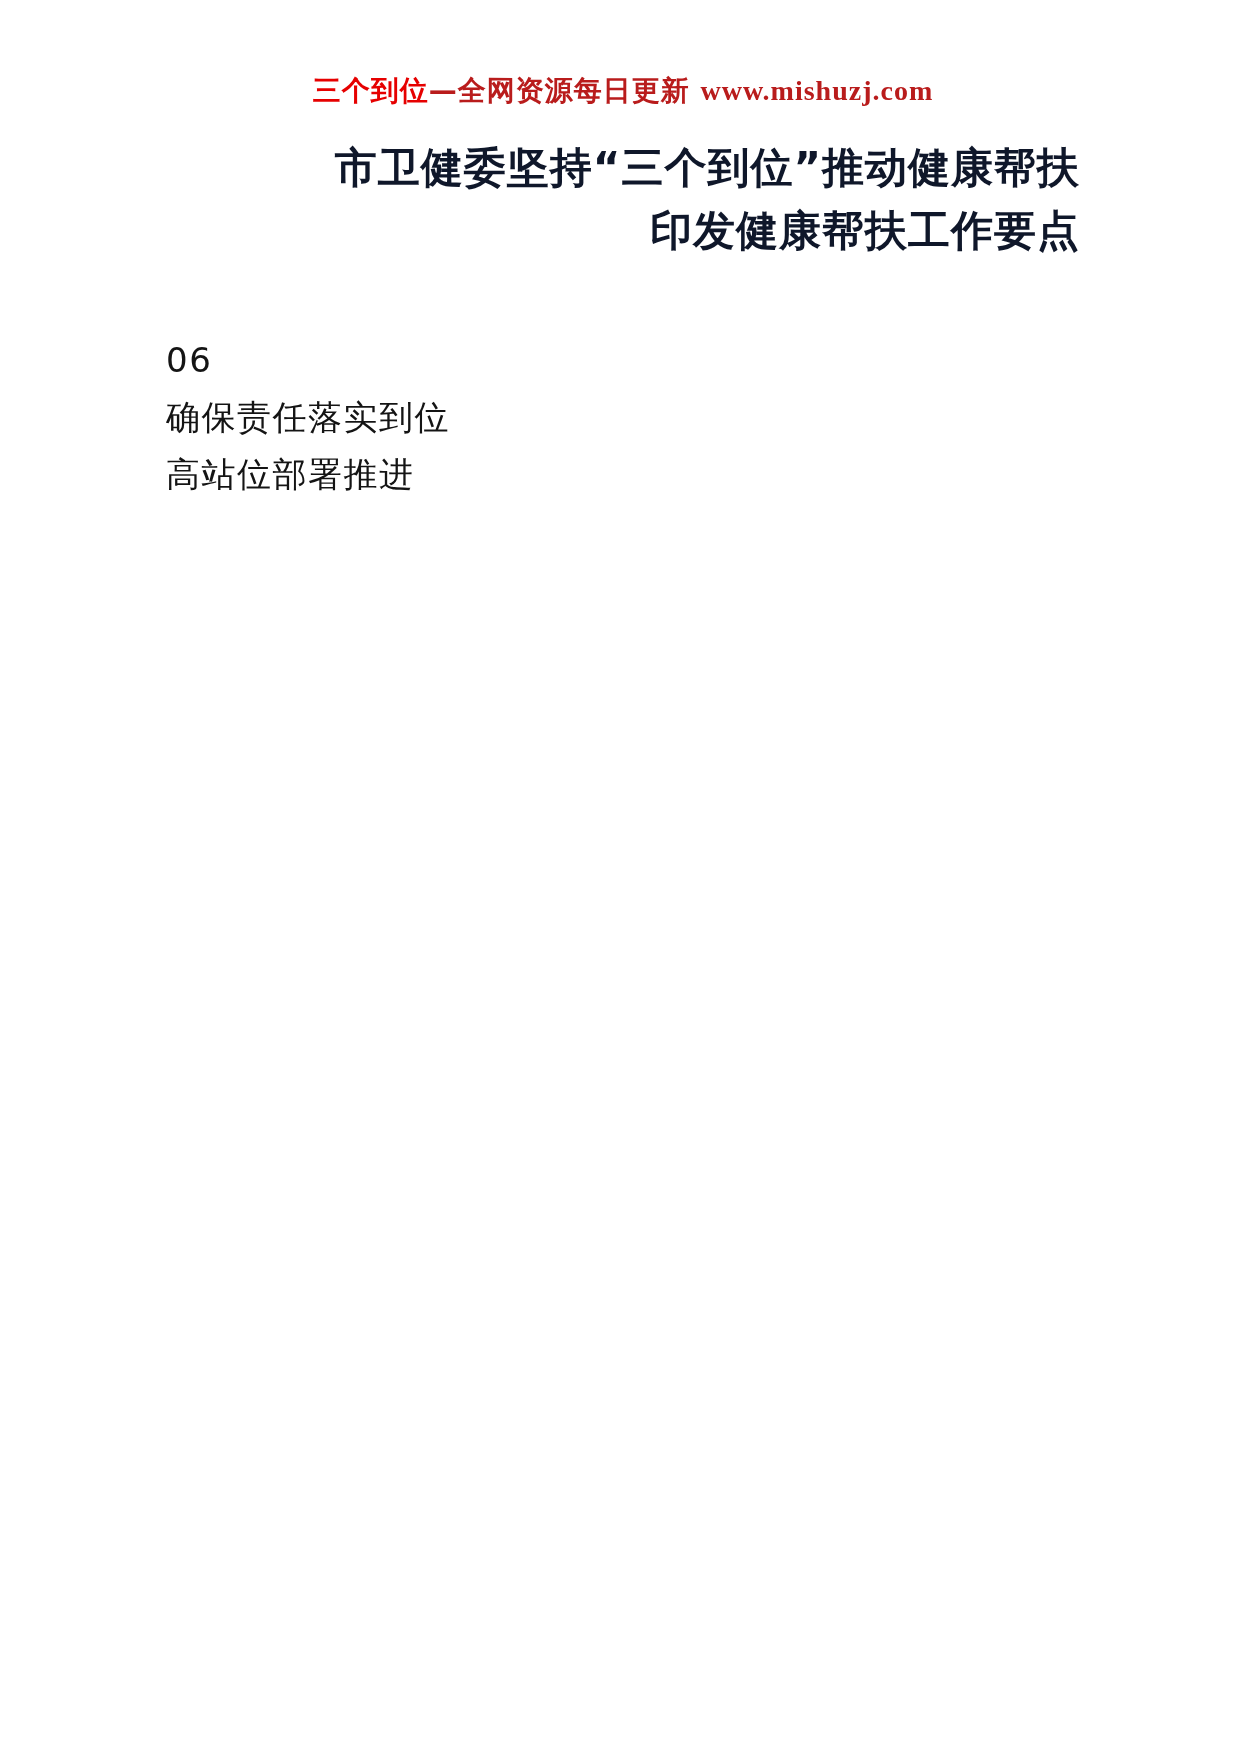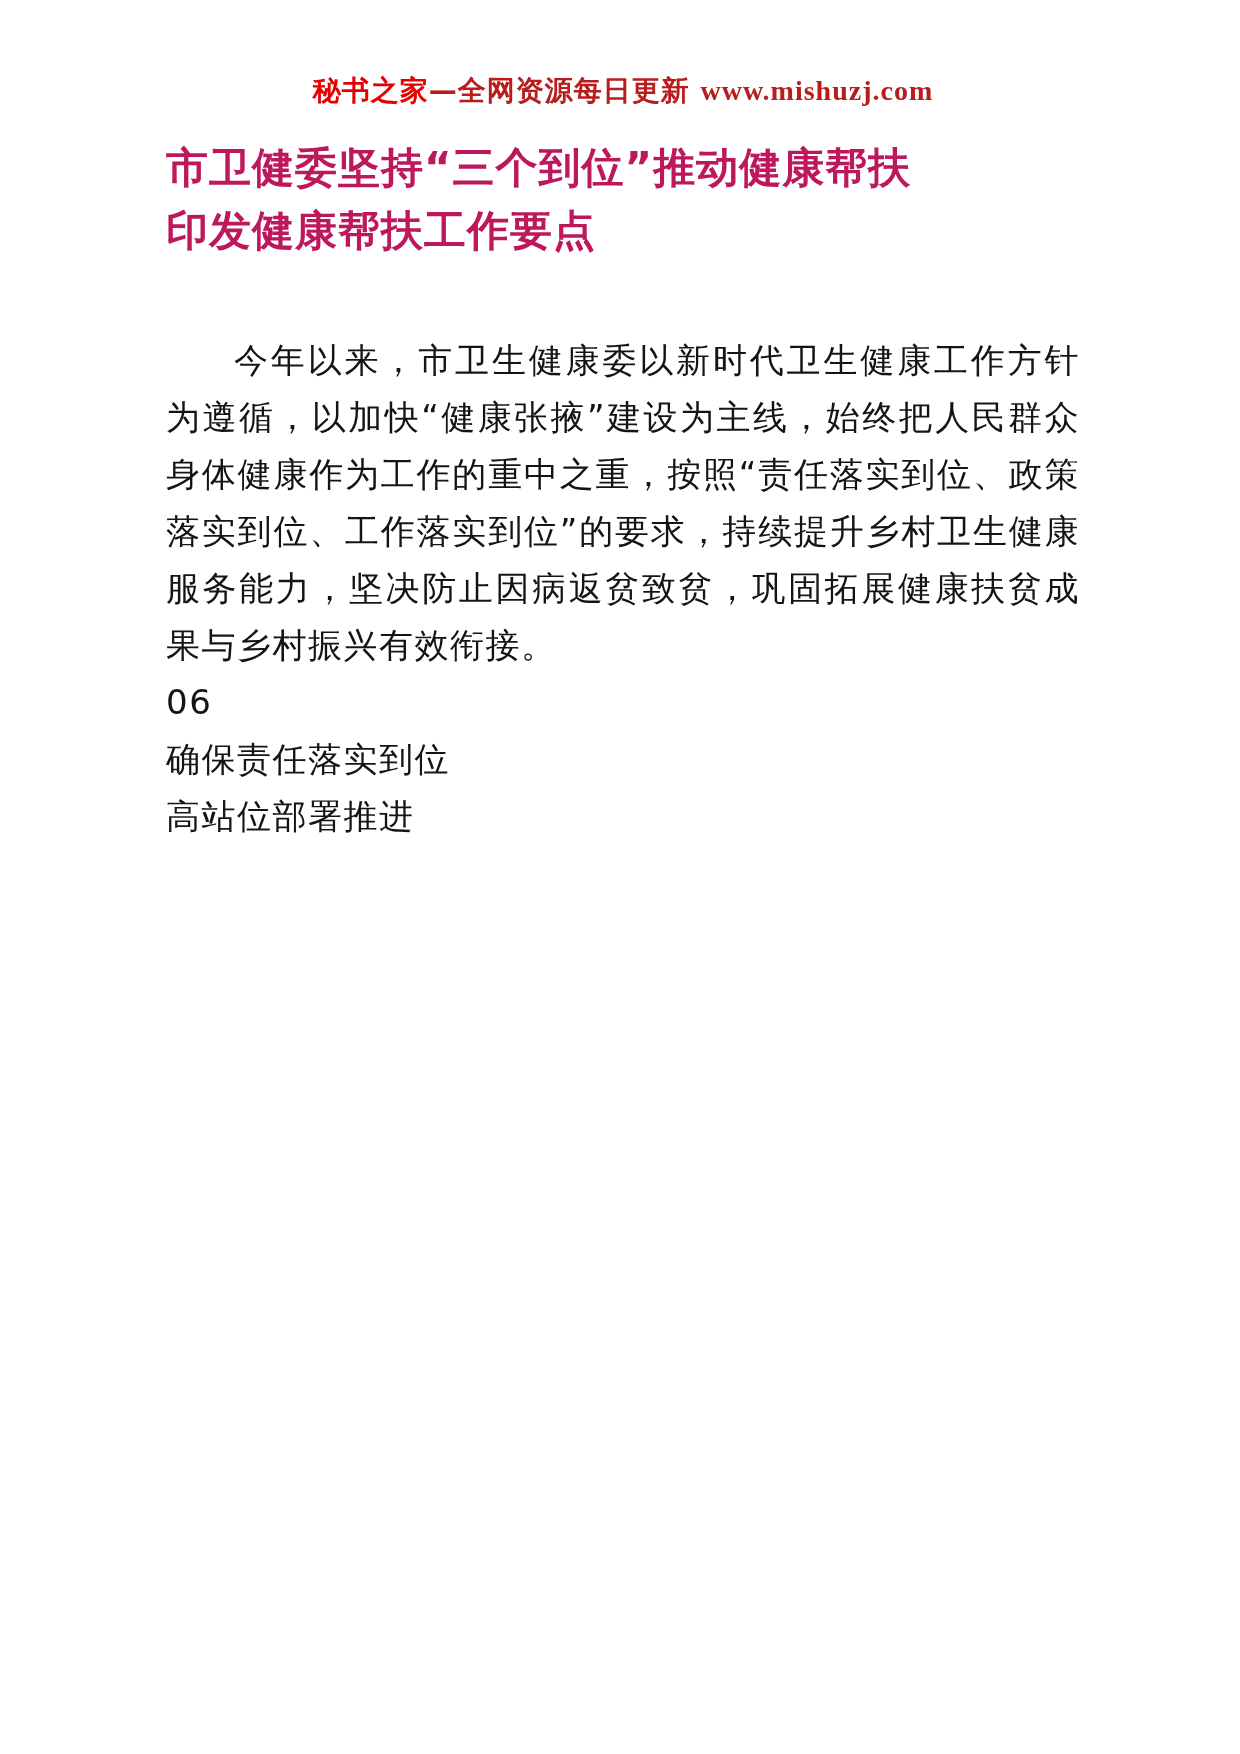--- a/index.html
+++ b/index.html
@@ -27,26 +27,26 @@
     font-weight: 700;
     letter-spacing: 1px;
     margin-bottom: 26px;
     white-space: nowrap;
   }
   .doc-header .brand { }
   .doc-header .tagline { font-weight: 700; }
   .doc-header .url { font-weight: 700; }
   .doc-title {
     margin: 0 0 70px 0;
-    text-align: left;
+    text-align: right;
     font-size: 42px;
     font-weight: 700;
     line-height: 1.5;
     letter-spacing: 1px;
-    color: #be185d;
+    color: #0f172a;
   }
   .doc-title .title-line {
     display: block;
   }
   .doc-body {
     font-size: 34px;
     line-height: 57px;
     letter-spacing: 1.5px;
   }
   .para {
@@ -58,28 +58,27 @@
   .para.indent {
     text-indent: 2em;
   }
 </style>
 </head>
 <body>
 
 <div class="page">
 
   <div class="doc-header">
-    <span class="brand" style="color: rgb(230, 0, 0);">秘书之家</span><span class="tagline" style="color: #b91c1c;">—全网资源每日更新 </span><span class="url" style="color: #b91c1c; font-family: Liberation Serif, serif;">www.mishuzj.com</span>
+    <span class="brand" style="color: rgb(230, 0, 0);">三个到位</span><span class="tagline" style="color: #b91c1c;">—全网资源每日更新 </span><span class="url" style="color: #b91c1c; font-family: Liberation Serif, serif;">www.mishuzj.com</span>
   </div>
 
   <h1 class="doc-title">
     <span class="title-line">市卫健委坚持“三个到位”推动健康帮扶</span>
     <span class="title-line">印发健康帮扶工作要点</span>
   </h1>
 
   <div class="doc-body">
-    <p class="para indent">今年以来，市卫生健康委以新时代卫生健康工作方针为遵循，以加快“健康张掖”建设为主线，始终把人民群众身体健康作为工作的重中之重，按照“责任落实到位、政策落实到位、工作落实到位”的要求，持续提升乡村卫生健康服务能力，坚决防止因病返贫致贫，巩固拓展健康扶贫成果与乡村振兴有效衔接。</p>
     <p class="para">06</p>
     <p class="para">确保责任落实到位</p>
     <p class="para">高站位部署推进</p>
   </div>
 
 </div>
 
 </body></html>

